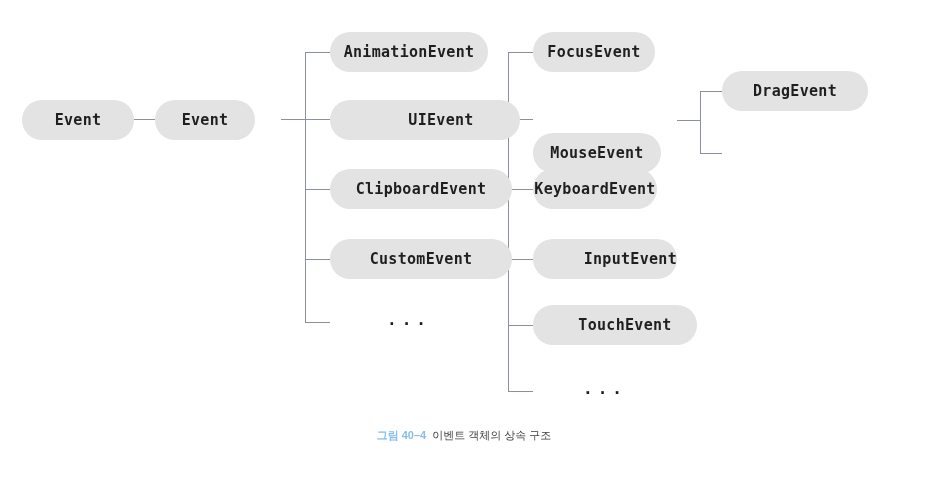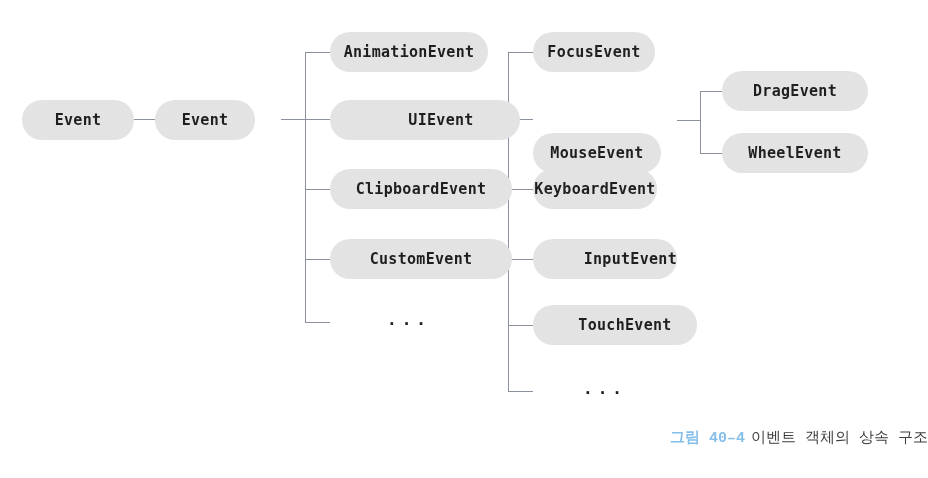--- a/index.html
+++ b/index.html
@@ -46,23 +46,23 @@
     font-size: 16px;
     font-weight: bold;
     letter-spacing: 5px;
     color: var(--box-text, #1f1f1f);
   }
   .caption {
     position: absolute;
     left: 0;
     top: 428px;
     width: 928px;
-    text-align: right;
-    font-family: Liberation Mono, monospace;
-    font-size: 15px;
+    text-align: center;
+    font-family: Liberation Sans, sans-serif;
+    font-size: 11px;
     color: var(--caption-text, #3d3d3d);
   }
   .caption .fig-label {
     color: var(--caption-accent, #86bfe9);
     font-weight: bold;
     margin-right: 6px;
   }
 </style>
 </head>
 <body>
@@ -100,19 +100,18 @@
   <div class="ellipsis" style="left:330px; top:300px; width:158px;">...</div>
 
   <div class="node" style="left:533px; top:32px; width:122px;">FocusEvent</div>
   <div class="node" style="left:533px; top:100px; width:128px;margin-top:33px;">MouseEvent</div>
   <div class="node" style="left:533px; top:169px; width:124px;">KeyboardEvent</div>
   <div class="node" style="left:533px; top:239px; width:144px;text-align:right;">InputEvent</div>
   <div class="node" style="left:533px; top:305px; width:144px;padding-left:20px;">TouchEvent</div>
   <div class="ellipsis" style="left:533px; top:369px; width:144px;">...</div>
 
   <div class="node" style="left:722px; top:71px; width:146px;">DragEvent</div>
-  <div class="node" style="left:722px; top:133px; width:146px;">WheelEvent</div>
 
   <div class="caption">
     <span class="fig-label">그림 40–4</span><span>이벤트 객체의 상속 구조</span>
   </div>
 
 </div>
 
 </body></html>

